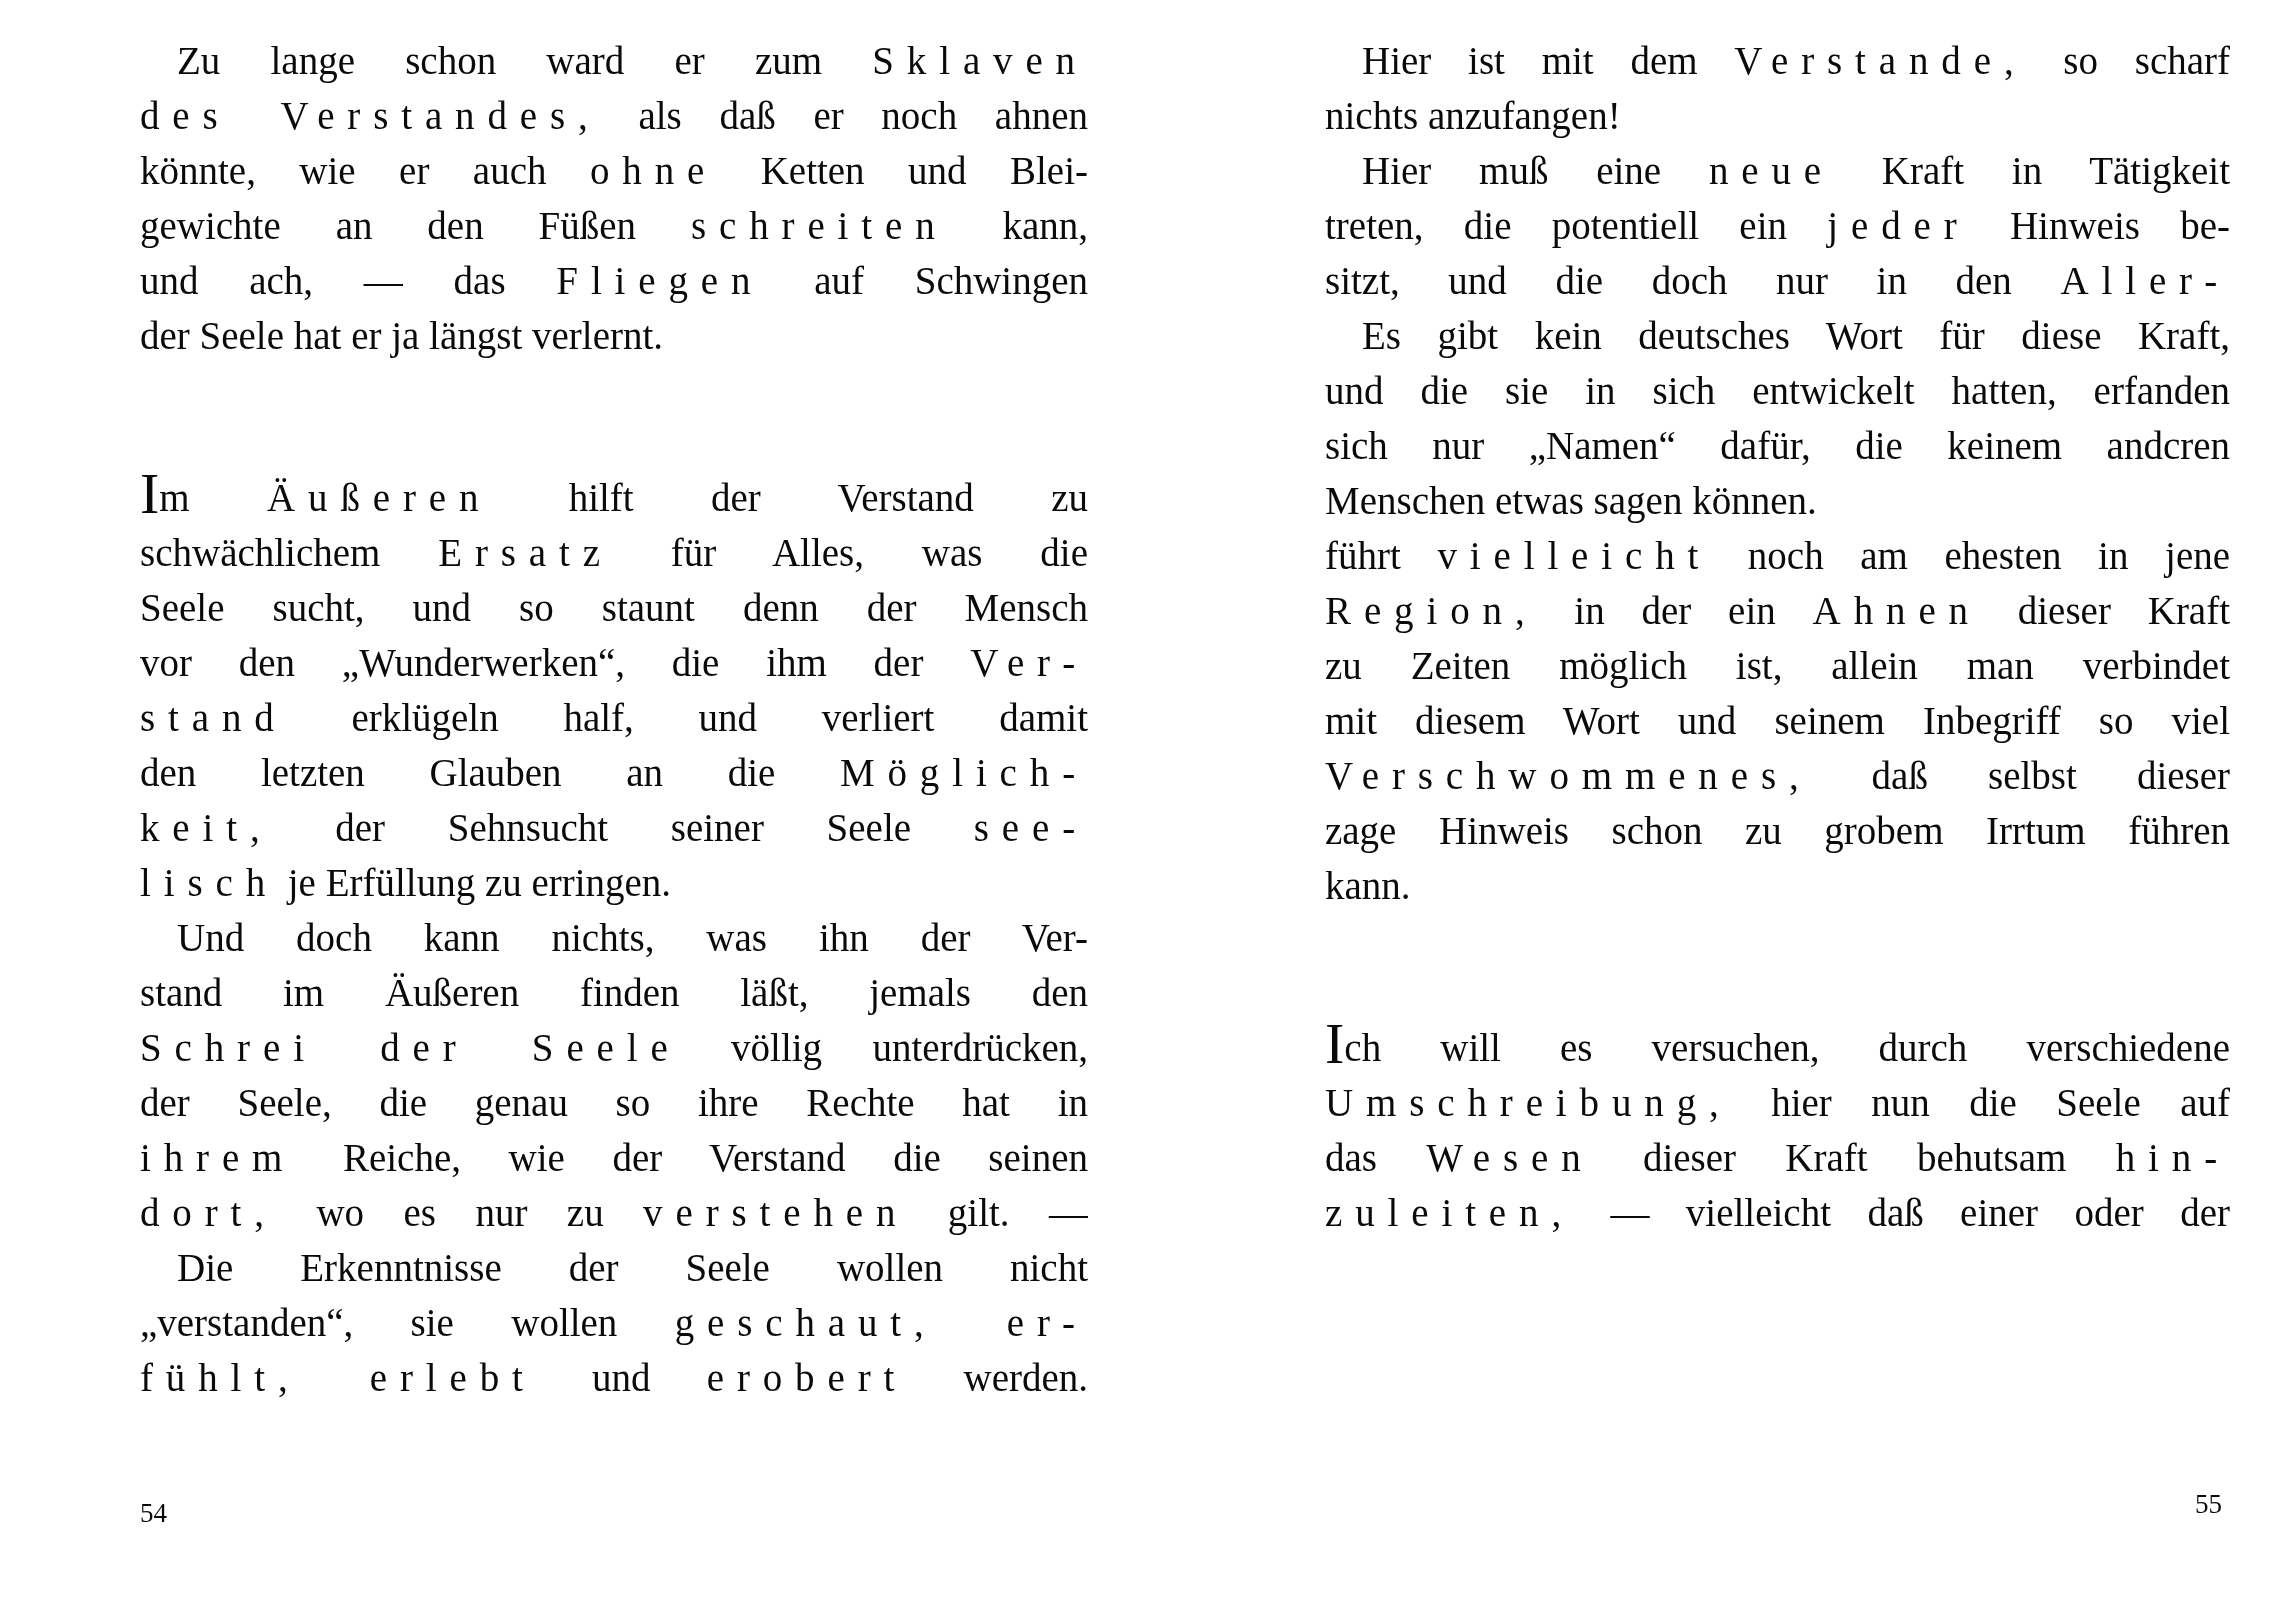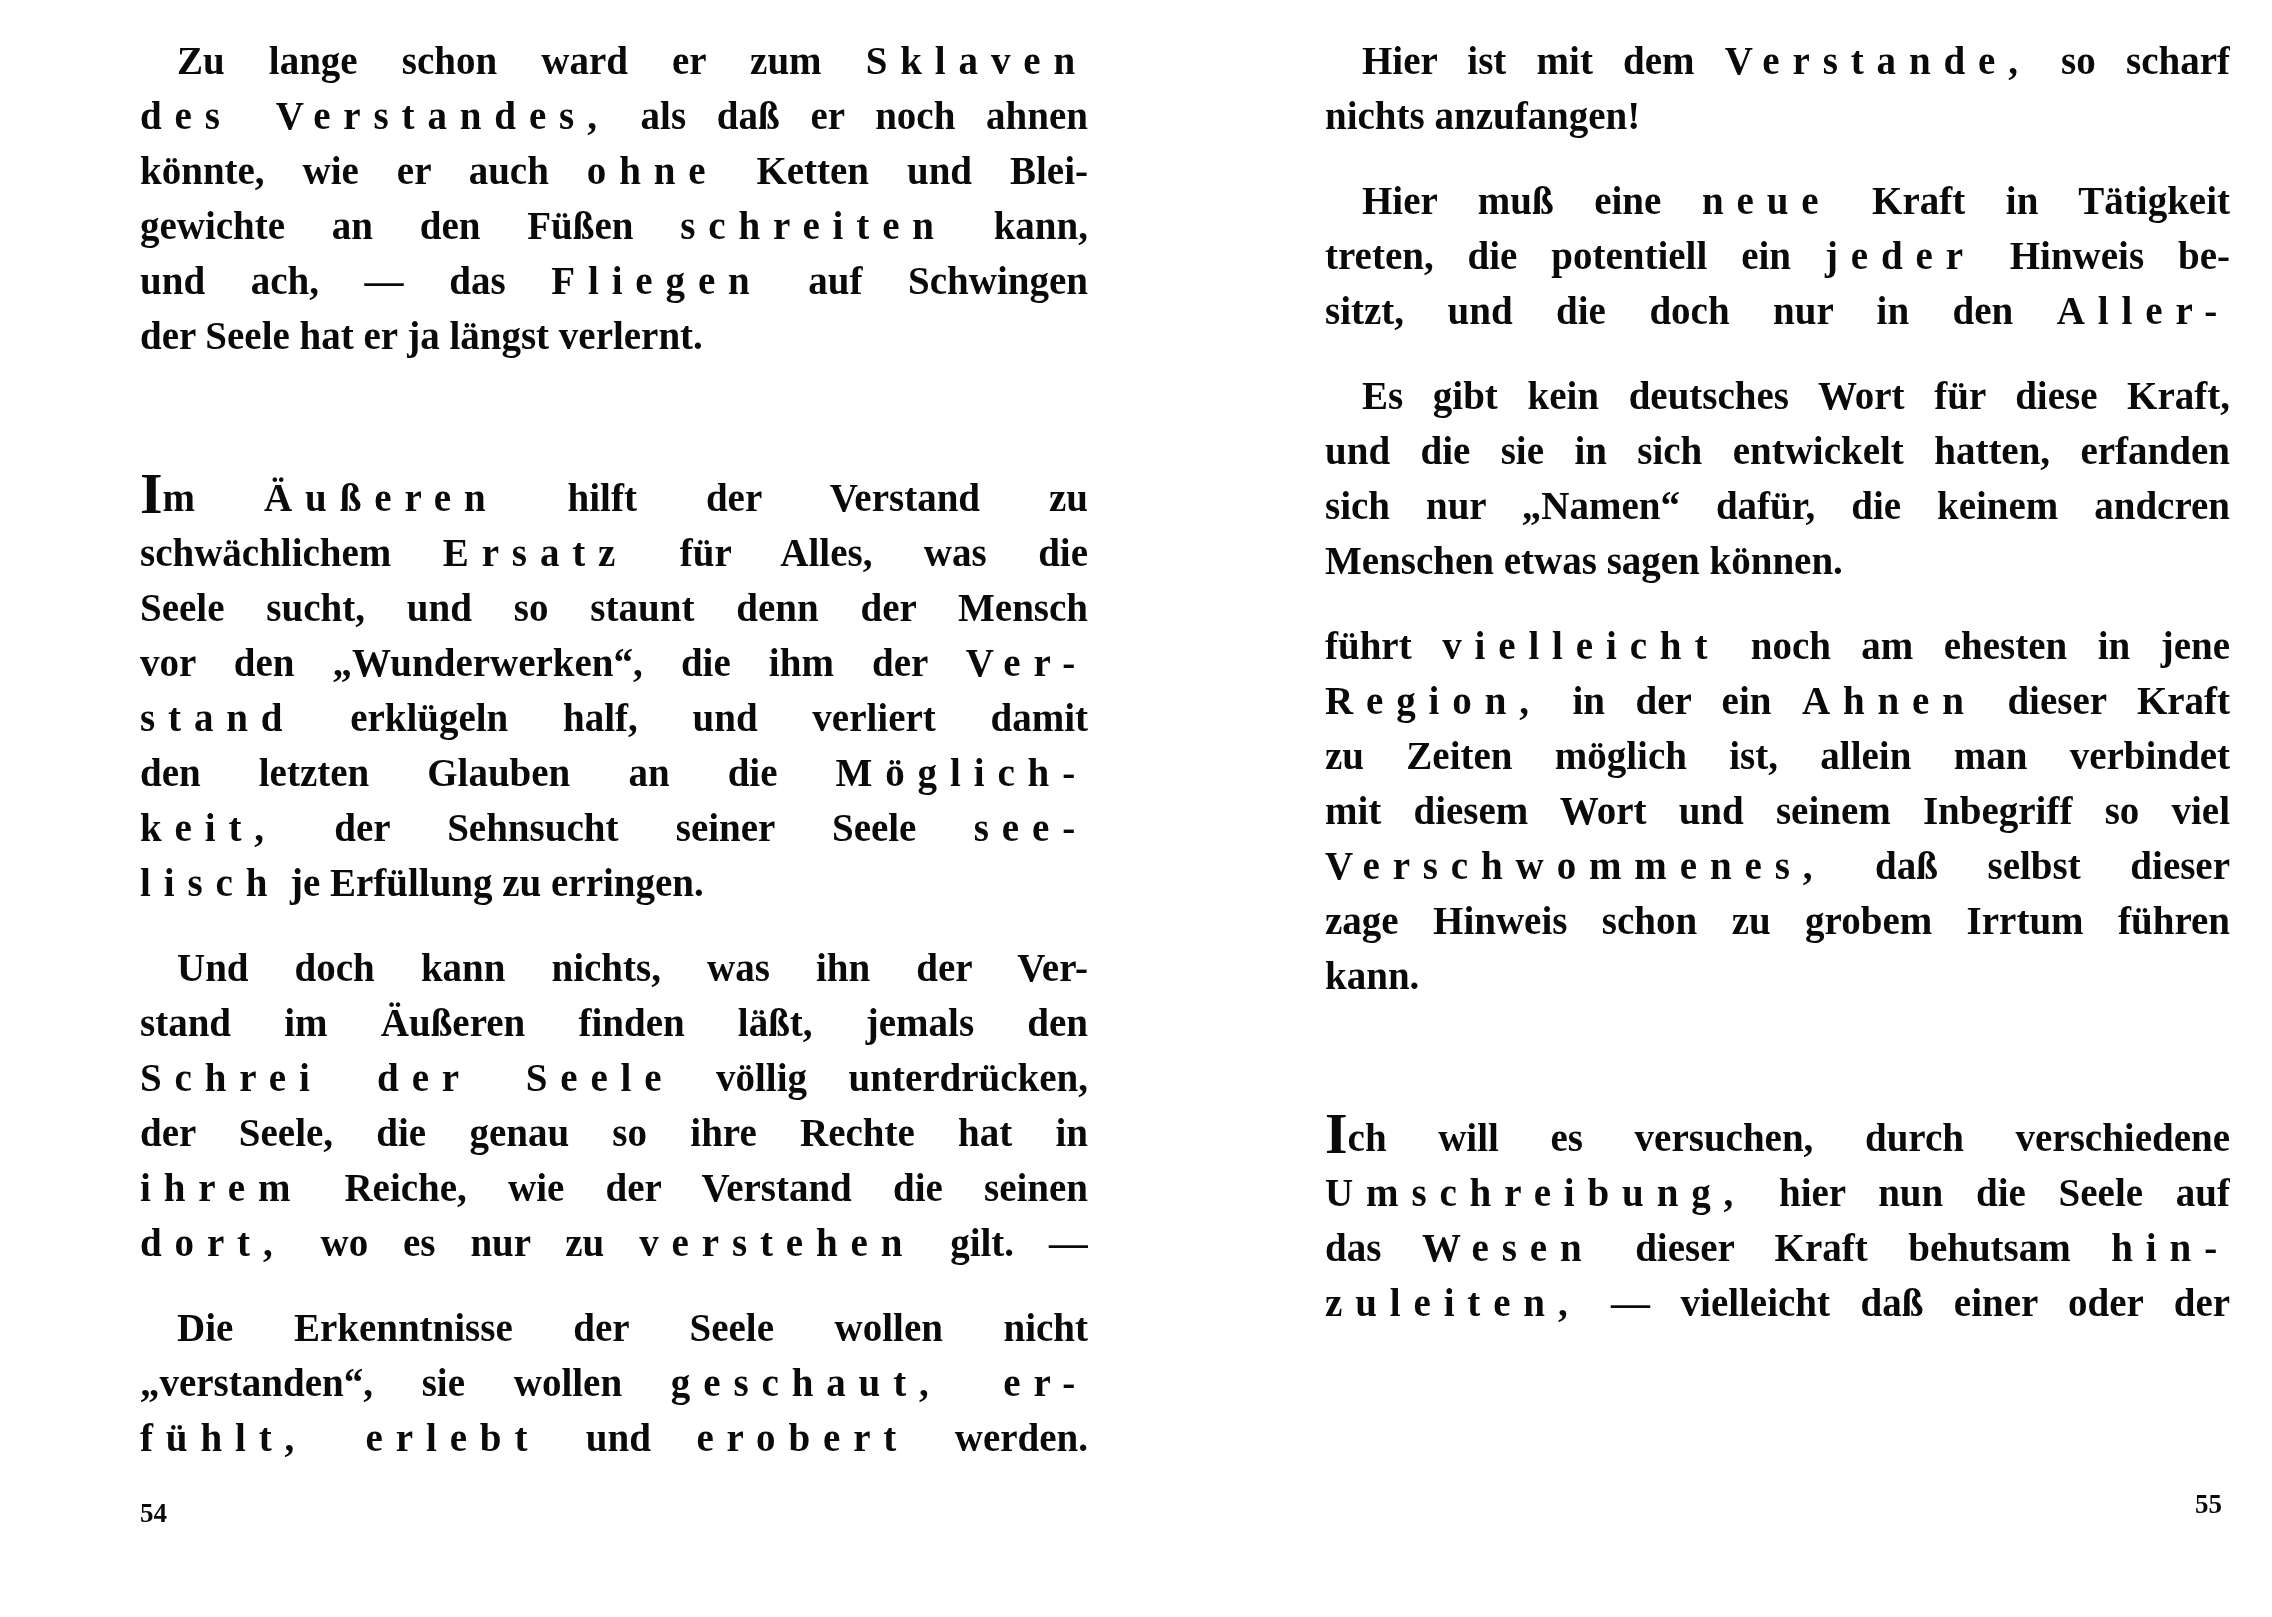--- a/index.html
+++ b/index.html
@@ -7,27 +7,27 @@
     padding: 0;
     background: #ffffff;
   }
   body {
     position: relative;
     width: 2273px;
     height: 1617px;
     font-family: "Liberation Serif", serif;
     color: #0a0a0a;
   }
-  .spread { position: absolute; inset: 0; background: #ffffff; font-weight: bold; }
+  .spread { position: absolute; inset: 0; background: #ffffff; }
   .page { position: absolute; top: 33px; }
   #page-left  { left: 140px;  width: 948px; }
   #page-right { left: 1325px; width: 905px; }
 
   .para { margin: 0; }
-  .para.gap-normal  { margin-top: 30px; }
+  .para.gap-normal  { }
   .para.gap-section { margin-top: 107px; }
 
   .line {
     font-size: 39px;
     line-height: 55px;
     height: 55px;
     overflow: hidden;
     text-align: justify;
     text-align-last: justify;
     white-space: normal;

